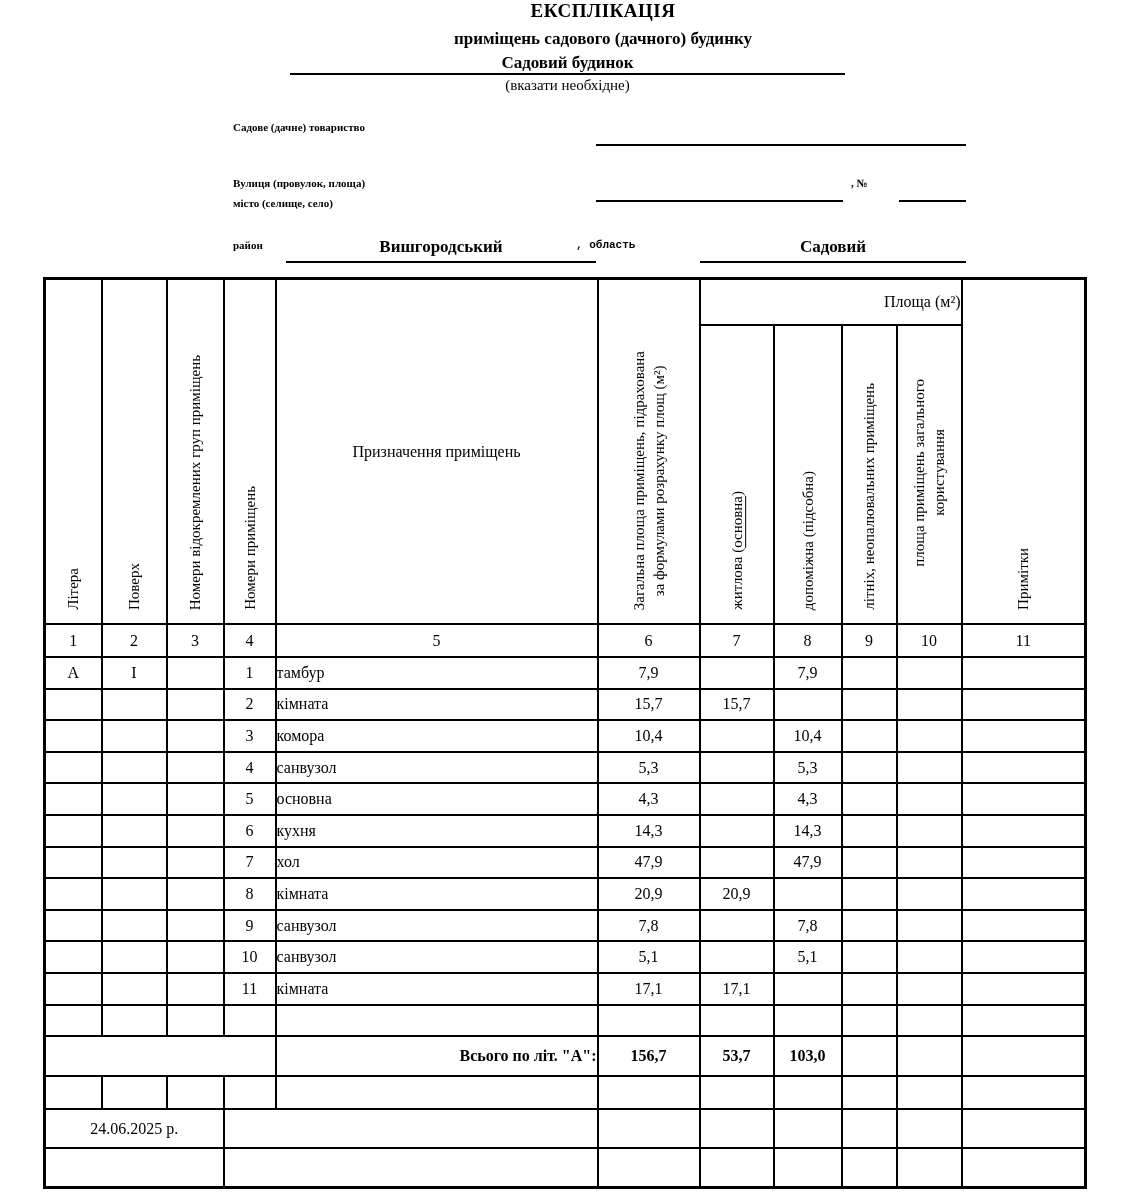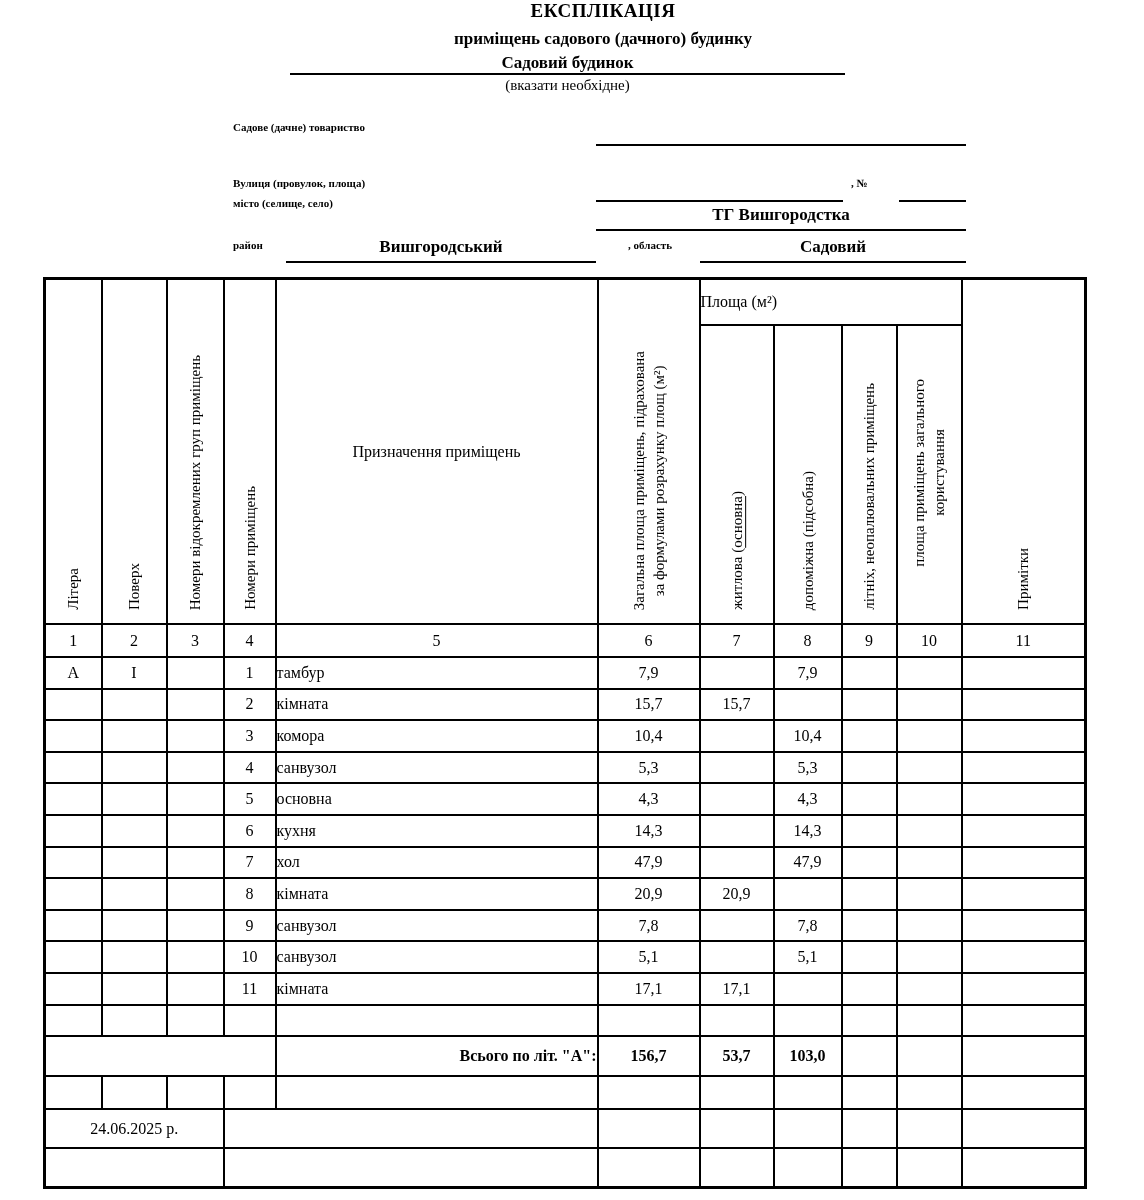--- a/index.html
+++ b/index.html
@@ -18,21 +18,21 @@
              border:3px solid #000;}
   #main td{border:2px solid #000;padding:0;font-size:16px;color:#000;
            overflow:hidden;}
   tr.numbers-row td{border-top:3px solid #000;border-bottom:3px solid #000;
                     text-align:center;font-size:15px;height:31px;}
   
   td.hcell{vertical-align:bottom;text-align:center;}
   .vtext{display:inline-block;writing-mode:vertical-rl;transform:rotate(180deg);
          font-size:15px;line-height:20px;padding:9px 0;white-space:pre-line;}
   td.h-col5{vertical-align:middle;text-align:center;font-size:16px;}
-  td.area-group{vertical-align:middle;text-align:left;font-size:16px;height:44px;}
+  td.area-group{vertical-align:middle;text-align:right;font-size:16px;height:44px;}
   td.vmid{vertical-align:middle;}
   .u{text-decoration:underline;}
 
   
   tr.data-row td{height:29.6px;text-align:center;font-size:16px;}
   tr.data-row td.name-cell{text-align:left;padding-left:6px;}
   tr.total-row td{height:38px;text-align:center;font-weight:bold;font-size:16px;}
   tr.total-row td.total-label{text-align:right;padding-right:8px;}
   tr.empty-row td{height:31px;}
   tr.date-row td{height:37px;}
@@ -61,29 +61,26 @@
   <div class="abs lbl" style="left:233px;top:177px;">Вулиця (провулок, площа)</div>
   <div class="abs ublock center" style="left:596px;top:177px;width:247px;height:23px;">
     <span class="val"></span>
   </div>
   <div class="abs lbl" style="left:851px;top:177px;">, №</div>
   <div class="abs ublock center" style="left:899px;top:177px;width:67px;height:23px;">
     <span class="val"></span>
   </div>
 
   <div class="abs lbl" style="left:233px;top:197px;">місто (селище, село)</div>
-  <div class="abs ublock center" style="left:596px;top:205px;width:370px;height:24px;">
-    <span class="val">ТГ Вишгородстка</span>
-  </div>
 
   <div class="abs lbl" style="left:233px;top:239px;">район</div>
   <div class="abs ublock center" style="left:286px;top:237px;width:310px;height:24px;">
     <span class="val">Вишгородський</span>
   </div>
-  <div class="abs lbl" style="left:628px;top:239px;">, область</div>
+  <div class="abs lbl" style="left:576px;top:239px;font-family:Liberation Mono, monospace;">, область</div>
   <div class="abs ublock center" style="left:700px;top:237px;width:266px;height:24px;">
     <span class="val">Садовий</span>
   </div>
 
   <table id="main" class="abs" style="left:43px;top:277px;">
     <colgroup>
       <col style="width:57px">
         <col style="width:65px">
         <col style="width:57px">
       <col style="width:52px">

